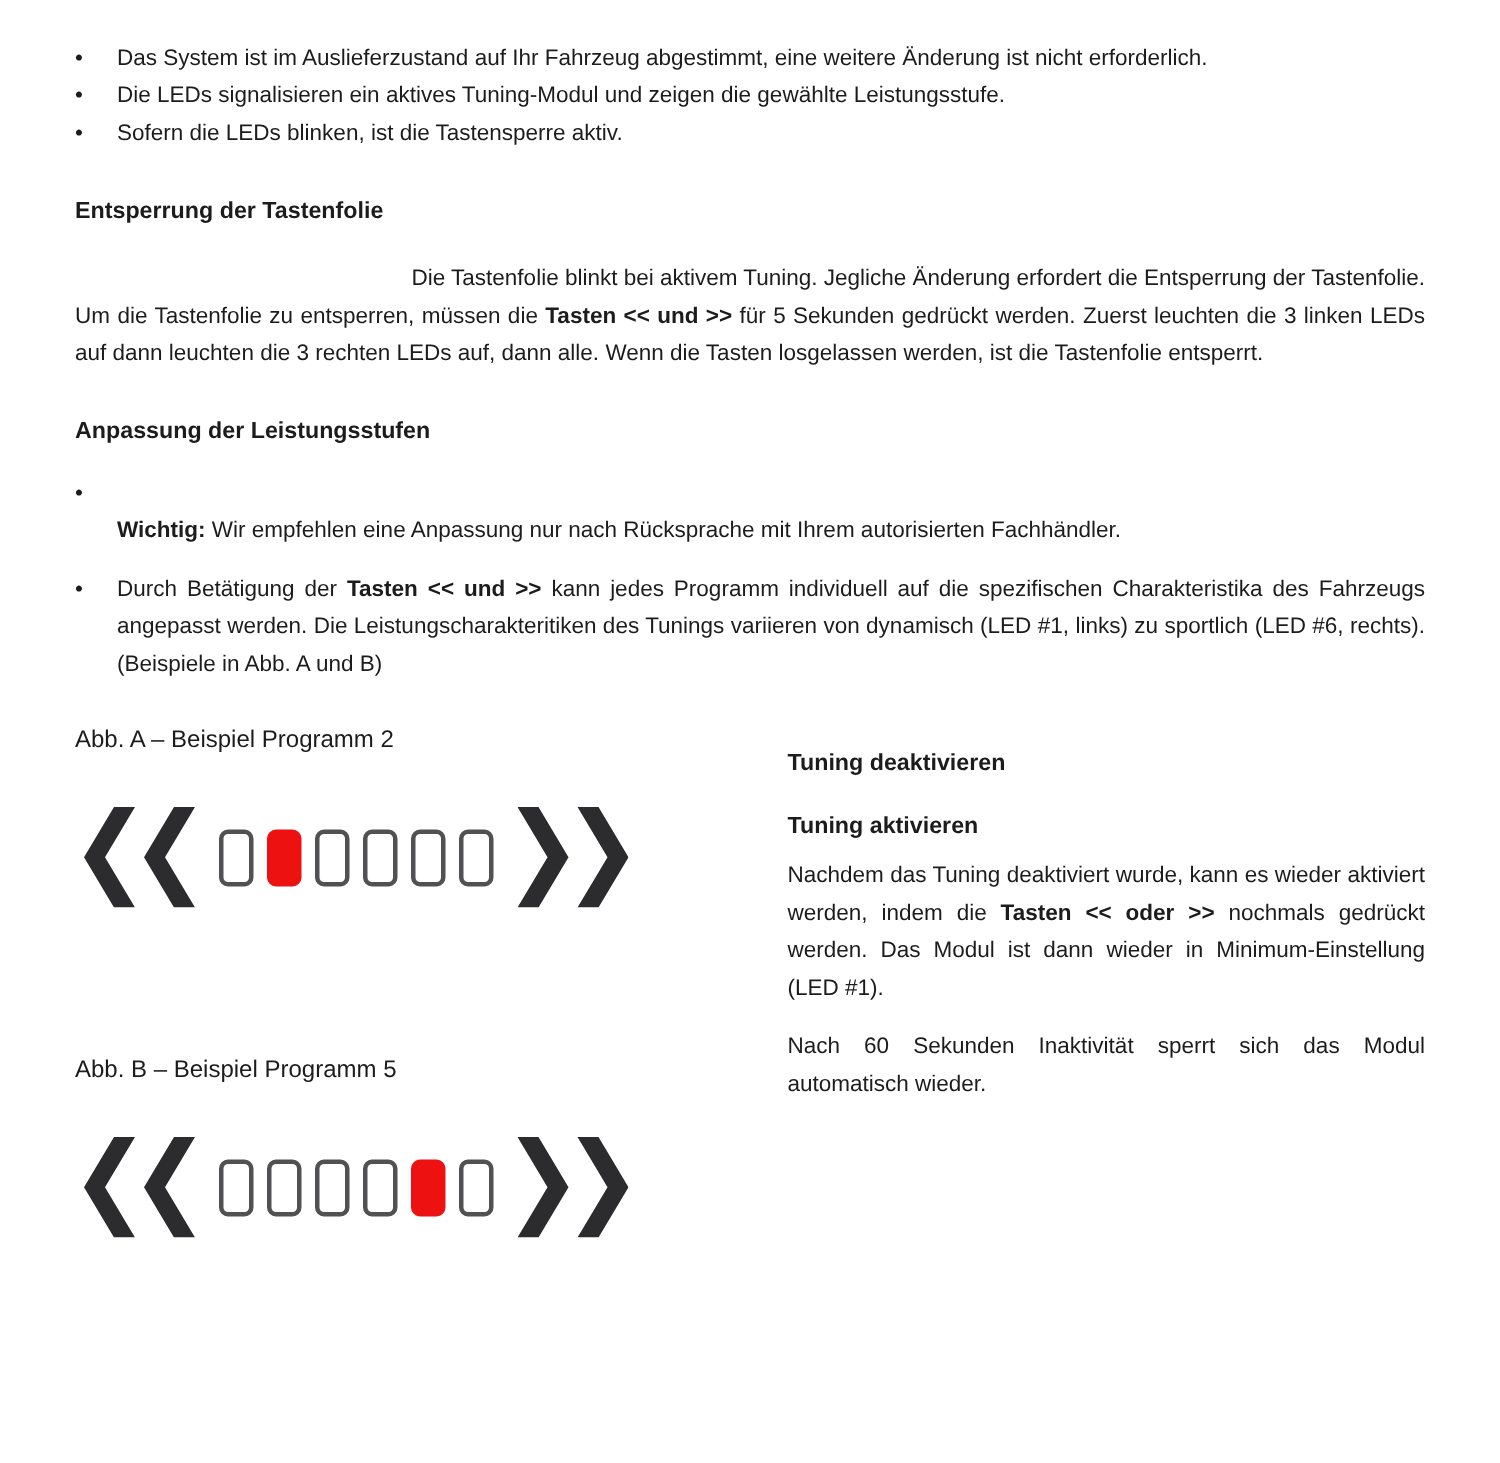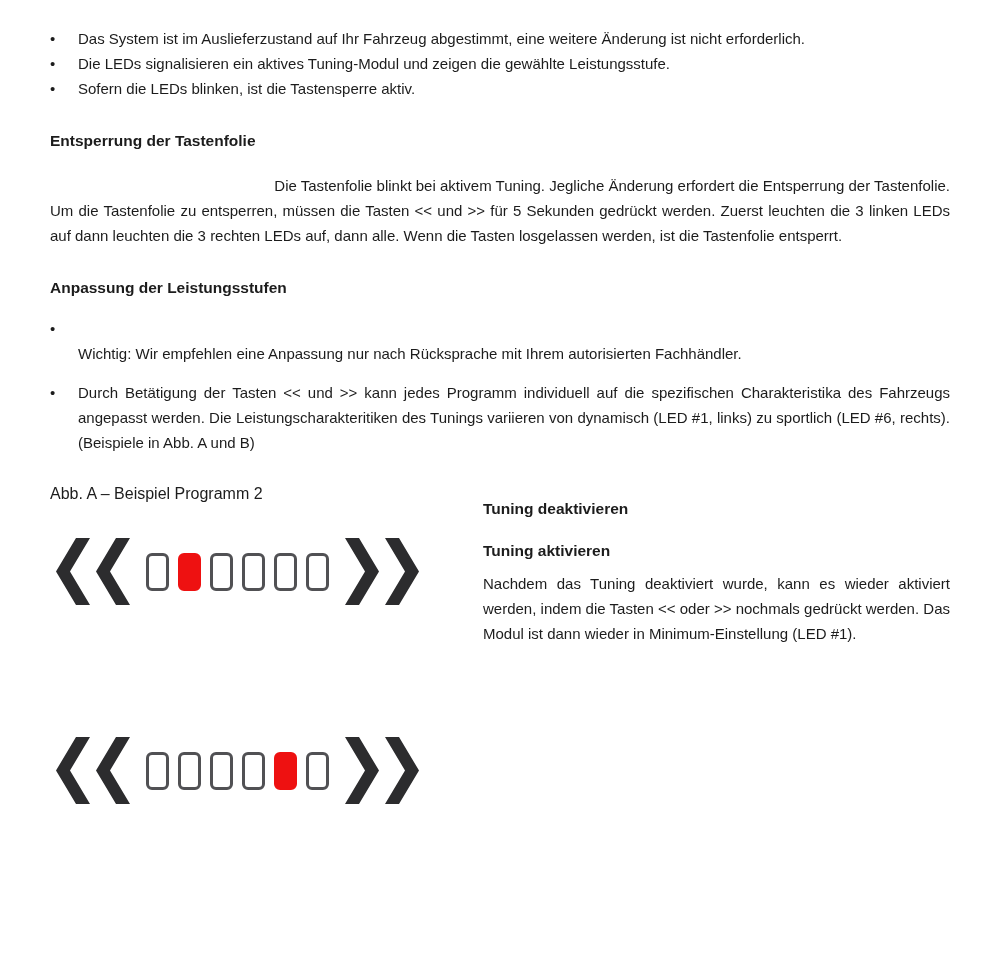--- a/index.html
+++ b/index.html
@@ -17,33 +17,33 @@
   .bullet + .bullet{margin-top:0px;}
   .bullet.spaced{margin-top:14px;}
   .bullet .marker{width:28px;flex:0 0 28px;}
   .bullet .txt{flex:1;text-align:justify;}
   .para{text-align:justify;margin:0;}
   .para.noj{text-align:right;}
   .gap-lg{height:30px;}
   .gap-md{height:22px;}
   .gap-sm{height:12px;}
   
-  .twocol{display:flex;align-items:flex-start;margin-top:28px;}
+  .twocol{display:flex;align-items:flex-start;margin-top:28px;gap:24px;}
   .col-left{width:433px;flex:0 0 433px;}
-  .col-right{flex:1;padding-top:16px;}
+  .col-right{flex:1;padding-top:16px;margin-left:18px;}
   .caption{font-size:16px;line-height:21px;}
   .figure{display:flex;align-items:center;margin-left:6px;margin-top:34px;}
   .figure .leds{display:flex;gap:9px;margin:0 16px;align-items:center;}
   .led{width:17px;height:32px;border:3.5px solid #515154;border-radius:6px;background:#fff;}
   .led.on{background:#ee1111;border-color:#ee1111;}
   .rc-title{font-weight:bold;font-size:15.5px;line-height:20px;margin:0;}
   .rc-para{text-align:justify;margin:10px 0 0 0;}
   .rc-block + .rc-block{margin-top:14px;}
   .rc-section + .rc-section{margin-top:22px;}
-  b{font-weight:normal;}
+  b{font-weight:bold;}
   svg{display:block;}
 </style>
 </head>
 <body>
 
 <div class="page">
 
   <div class="bullets">
     <div class="bullet">
       <span class="marker">•</span>
@@ -105,20 +105,21 @@
         <span>
           <svg width="74" height="67" viewBox="0 0 74 67">
             <polygon points="14,0 0,0 20,33.5 0,67 14,67 34,33.5" fill="#2c2c2e"></polygon>
             <polygon points="54,0 40,0 60,33.5 40,67 54,67 74,33.5" fill="#2c2c2e"></polygon>
           </svg>
         </span>
       </div>
 
       <div style="height:98px"></div>
 
+      <div class="caption">Abb. B – Beispiel Programm 5</div>
 
       <div class="figure">
         <span>
           <svg width="74" height="67" viewBox="0 0 74 67">
             <polygon points="20,0 34,0 14,33.5 34,67 20,67 0,33.5" fill="#2c2c2e"></polygon>
             <polygon points="60,0 74,0 54,33.5 74,67 60,67 40,33.5" fill="#2c2c2e"></polygon>
           </svg>
         </span>
         <div class="leds">
             <div class="led"></div>
@@ -140,19 +141,20 @@
 
     <div class="col-right">
 
       <div class="rc-section">
         <h4 class="rc-title">Tuning deaktivieren</h4>
       </div>
 
       <div class="rc-section">
         <h4 class="rc-title">Tuning aktivieren</h4>
         <p class="rc-para rc-block"><span>Nachdem das Tuning deaktiviert wurde, kann es wieder aktiviert werden, indem die </span><b>Tasten &lt;&lt; oder &gt;&gt;</b><span> nochmals gedrückt werden. Das Modul ist dann wieder in Minimum-Einstellung (LED #1).</span></p>
+        <p class="rc-para rc-block"><span>Nach 60 Sekunden Inaktivität sperrt sich das Modul automatisch wieder.</span></p>
       </div>
 
     </div>
 
   </div>
 
 </div>
 
 </body></html>

